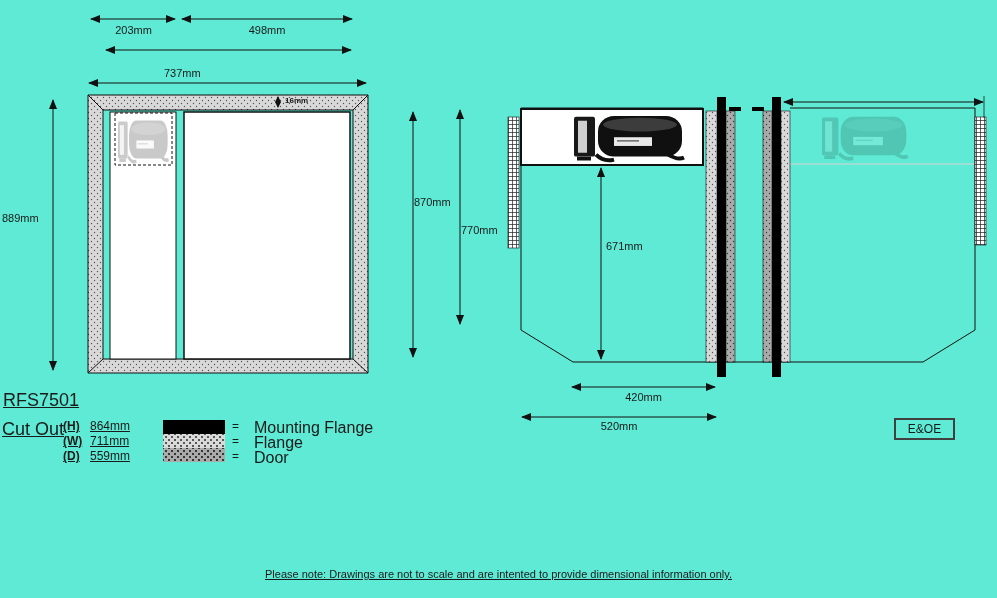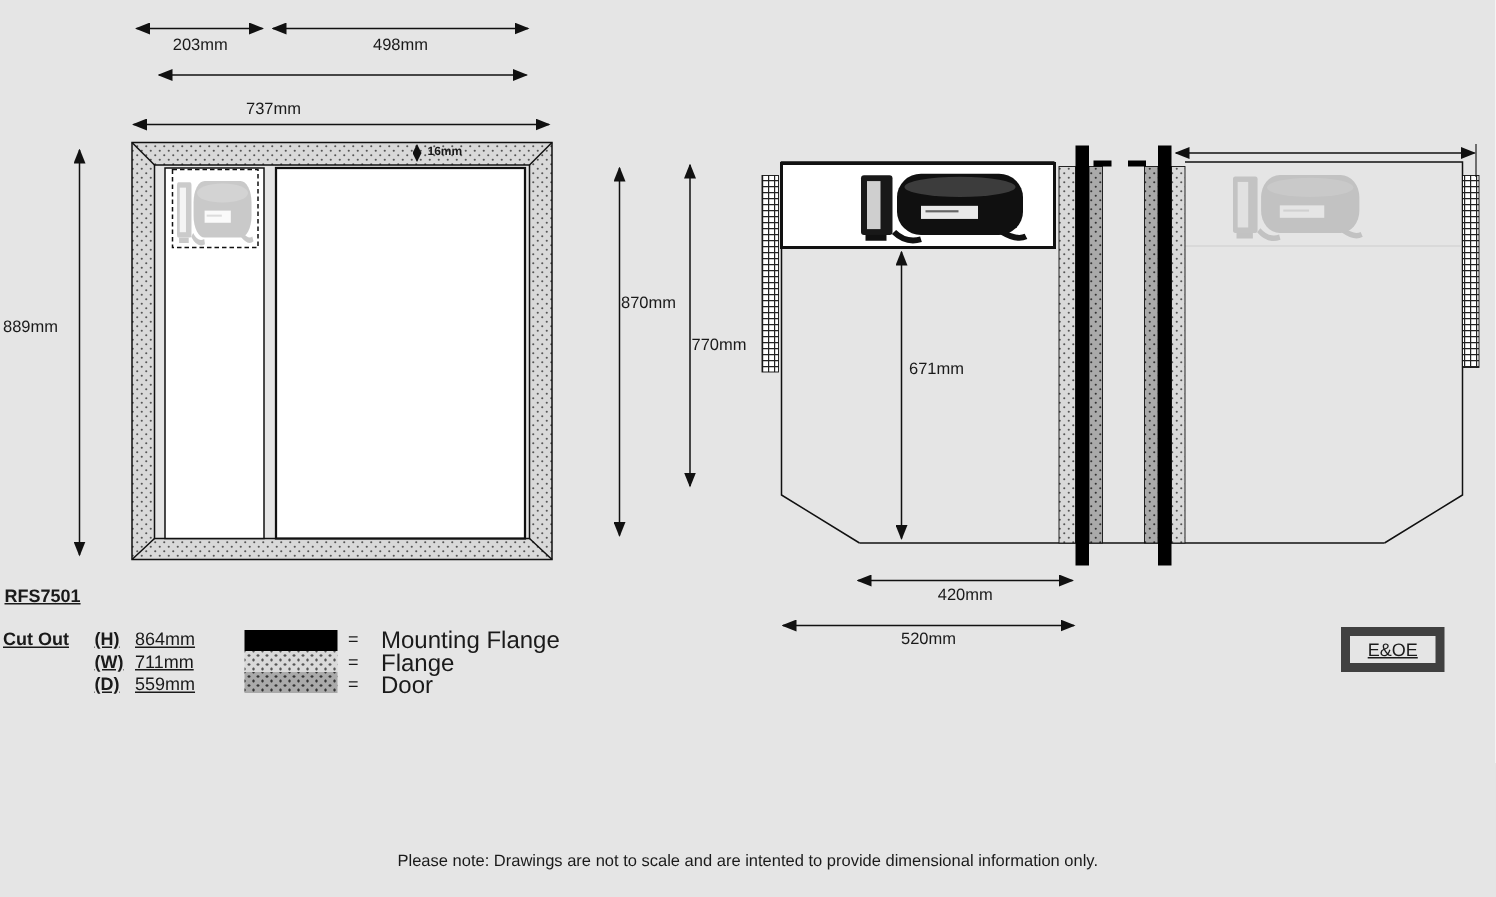--- a/index.html
+++ b/index.html
@@ -1,45 +1,45 @@
 <!DOCTYPE html>
 <html><head>
 <meta charset="utf-8">
 <style>
   html,body{margin:0;padding:0;background:#fff;}
   #stage{
-    position:relative;width:997px;height:598px;background:#e5e5e5;
+    position:relative;width:997px;height:598px;background:#5eead4;
     font-family:"Liberation Sans", sans-serif;color:#1a1a1a;overflow:hidden;
   }
   #stage svg{position:absolute;left:0;top:0;}
   .lbl{position:absolute;font-size:11px;white-space:nowrap;}
   .lbl.c{text-align:center;}
   .tiny{font-size:8px;font-weight:bold;}
-  .hdr{position:absolute;font-size:12px;font-weight:bold;text-decoration:underline;white-space:nowrap;}
+  .hdr{position:absolute;font-size:18px;font-weight:normal;text-decoration:underline;white-space:nowrap;}
   .cutrow-key{position:absolute;left:63px;font-size:12px;font-weight:bold;text-decoration:underline;}
   .cutrow-val{position:absolute;left:90px;font-size:12px;font-weight:normal;text-decoration:underline;}
   .swatch{position:absolute;left:163px;width:62px;height:14px;}
   .sw-black{background:#000;}
   .sw-flange{
     background-color:#d9d9d9;
     background-image:radial-gradient(circle,#555 .7px,transparent 1px),radial-gradient(circle,#555 .7px,transparent 1px);
     background-size:6px 6px;background-position:0 0,3px 3px;
   }
   .sw-door{
     background-color:#aaa;
     background-image:radial-gradient(circle,#333 .7px,transparent 1px),radial-gradient(circle,#333 .7px,transparent 1px);
     background-size:6px 6px;background-position:0 0,3px 3px;
   }
   .legend-eq{position:absolute;left:232px;font-size:12px;}
   .legend-txt{position:absolute;left:254px;font-size:16px;white-space:nowrap;}
   .eoe{
-    position:absolute;left:894px;top:418px;width:57px;height:18px;border:6px solid #404040;
-    font-size:12px;display:flex;align-items:center;justify-content:center;text-decoration:underline;
+    position:absolute;left:894px;top:418px;width:57px;height:18px;border:2px solid #404040;
+    font-size:12px;display:flex;align-items:center;justify-content:center;
   }
-  .note{position:absolute;left:0;top:568px;width:100%;text-align:center;font-size:11px;}
+  .note{position:absolute;left:0;top:568px;width:100%;text-align:center;font-size:11px;text-decoration:underline;}
 </style>
 </head>
 <body>
 
 <div id="stage">
 
   <svg width="997" height="598" viewBox="0 0 997 598">
     <defs>
       <marker id="ah" viewBox="0 0 10 8" markerWidth="10" markerHeight="8" refX="9" refY="4" orient="auto-start-reverse" markerUnits="userSpaceOnUse">
         <path d="M0,0 L10,4 L0,8 Z" fill="#111"></path>

